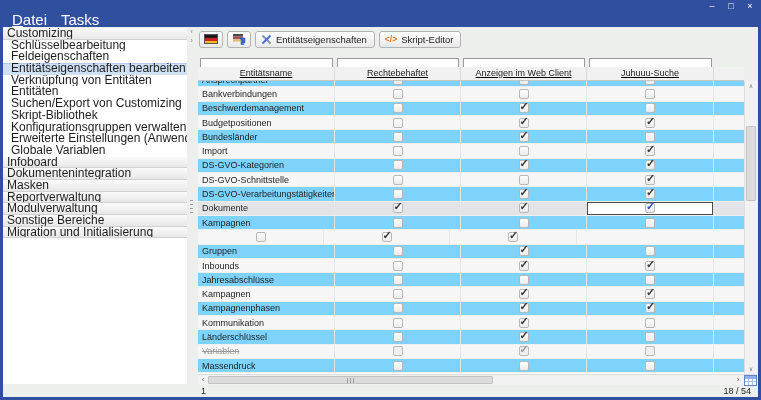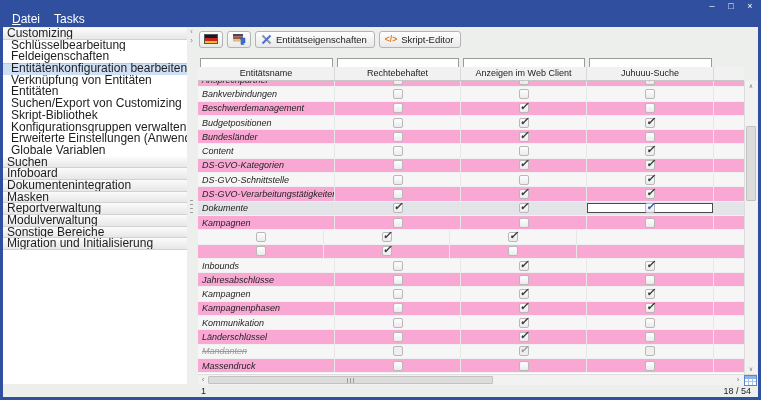--- a/index.html
+++ b/index.html
@@ -6,21 +6,21 @@
   html,body { width:761px; height:400px; overflow:hidden; }
   body { font-family:"Liberation Sans", sans-serif; user-select:none; }
 
   .window { position:relative; width:761px; height:400px; background:#30509f; }
 
   
   .titlebar { position:absolute; top:0; left:0; right:0; height:14px; }
   .win-controls { position:absolute; right:6px; top:1px; display:flex; gap:9px; }
   .win-controls span { color:#fff; font-size:9px; line-height:11px; width:10px; text-align:center; cursor:default; }
   .menubar { position:absolute; top:13px; left:3px; right:3px; height:14px; display:flex; gap:2px; padding-left:3px; }
-  .menu-item { color:#fff; font-size:12px; line-height:13px; padding:0 6px; }
+  .menu-item { color:#fff; font-size:15px; line-height:13px; padding:0 6px; }
 
   
   .content { position:absolute; top:27px; left:3px; right:3px; bottom:3px; background:#edefed; }
 
   
   .sidebar { position:absolute; left:0; top:1px; width:184px; bottom:13px; background:#fff; overflow:hidden; }
   .nav { height:11.7px; line-height:11.7px; font-size:12px; color:#1d1d1d; white-space:nowrap; overflow:hidden; padding-left:4px; }
   .nav.group { background:linear-gradient(#fbfbfb,#e7e7e7); border-bottom:1px solid #d2d2d2; }
   .nav.child { background:#fff; padding-left:8px; }
   .nav.child.sel { background:#cfe0f5; box-shadow:inset 0 1px 0 #b3cbec; }
@@ -40,30 +40,30 @@
   .tool-btn { padding:0 7px 0 5px; gap:4px; font-size:9.5px; color:#222; }
   .code-glyph { color:#e0781c; font-weight:bold; font-size:8.5px; }
 
   
   :root { --c1:137px; --c2:126px; --c3:126px; --c4:127px; }
   .grid { position:absolute; top:25px; left:2px; right:1px; bottom:23px; }
   .filter-row { position:absolute; top:0; left:0; right:13px; height:15px; display:flex; }
   .filter-cell { padding:1px 2px; }
   .filter-cell input { width:100%; height:12px; border:1px solid #9b9b9b; background:#fff; font-size:9px; padding:0 2px; }
   .header-row { position:absolute; top:15px; left:0; right:13px; height:14px; display:flex;
-      background:#f1f1f1; border-bottom:1px solid #c6c6c6; }
+      background:#f1f1f1; border-bottom:1px solid #c6c6c6;text-decoration:underline; }
   .hcell { font-size:9px; color:#222; text-align:center; line-height:13px; border-right:1px solid #d9d9d9;
       white-space:nowrap; overflow:hidden; }
   .hfill { flex:1; border-right:none; }
   .w1{width:var(--c1);} .w2{width:var(--c2);} .w3{width:var(--c3);} .w4{width:var(--c4);}
 
-  .body-clip { position:absolute; top:29px; bottom:0; left:0; right:13px; overflow:hidden; background:#fff;font-style:italic; }
-  .trow { display:flex; height:14.3px; border-bottom:1px solid #f0f0f0; background:#f9a8d4; }
+  .body-clip { position:absolute; top:29px; bottom:0; left:0; right:13px; overflow:hidden; background:#fff; }
+  .trow { display:flex; height:14.3px; border-bottom:1px solid #f0f0f0; background:#7dd3fc; }
   .trow.alt { background:#f6f6f6; }
-  .trow.sel { background:#e2e4e7;align-items:center; }
+  .trow.sel { background:#e2e4e7; }
   .trow:first-child { margin-top:-8px; }
   .tcell { border-right:1px solid #e7e7e7; display:flex; align-items:center; justify-content:center; overflow:hidden; }
   .tcell.name { justify-content:flex-start; padding-left:4px; font-size:9px; color:#1e1e1e; white-space:nowrap; }
   .tcell.fill { flex:1; border-right:none; }
   .trow.dis .name { color:#9a9a9a; text-decoration:line-through; }
 
   .cb { position:relative; width:10px; height:10px; border:1px solid #b8b8b8; border-radius:2px;
       background:linear-gradient(#fefefe,#ebebeb); }
   .cb.on::after { content:"✓"; position:absolute; left:0; top:-4px; font-size:11px; font-weight:bold; color:#3c3c3c; }
   .trow.dis .cb { background:#efefef; }
@@ -108,29 +108,28 @@
       <span class="menu-item"><u>D</u>atei</span>
       <span class="menu-item">Tasks</span>
     </div>
 
   <div class="content">
 
     <div class="sidebar" id="sidebar">
         <div class="nav group">Customizing</div>
         <div class="nav child">Schlüsselbearbeitung</div>
         <div class="nav child">Feldeigenschaften</div>
-        <div class="nav child sel">Entitätenkonfiguration bearbeiten</div>
+        <div class="nav child sel">Entitätseigenschaften bearbeiten</div>
         <div class="nav child">Verknüpfung von Entitäten</div>
         <div class="nav child">Entitäten</div>
         <div class="nav child">Suchen/Export von Customizing</div>
         <div class="nav child">Skript-Bibliothek</div>
         <div class="nav child">Konfigurationsgruppen verwalten</div>
         <div class="nav child">Erweiterte Einstellungen (Anwendungsvariablen)</div>
         <div class="nav child">Globale Variablen</div>
-        <div class="nav group">Suchen</div>
         <div class="nav group">Infoboard</div>
         <div class="nav group">Dokumentenintegration</div>
         <div class="nav group">Masken</div>
         <div class="nav group">Reportverwaltung</div>
         <div class="nav group">Modulverwaltung</div>
         <div class="nav group">Sonstige Bereiche</div>
         <div class="nav group">Migration und Initialisierung</div>
       </div>
 
     <div class="splitter">
@@ -246,21 +245,21 @@
                 </div>
                 <div class="tcell w3">
                   <span class="cb on"></span>
                 </div>
                 <div class="tcell w4">
                   <span class="cb"></span>
                 </div>
                 <div class="tcell fill"></div>
               </div>
               <div class="trow alt">
-                <div class="tcell name w1">Content</div>
+                <div class="tcell name w1">Import</div>
                 <div class="tcell w2">
                   <span class="cb"></span>
                 </div>
                 <div class="tcell w3">
                   <span class="cb"></span>
                 </div>
                 <div class="tcell w4">
                   <span class="cb on"></span>
                 </div>
                 <div class="tcell fill"></div>
@@ -336,20 +335,21 @@
                 </div>
                 <div class="tcell w3">
                   <span class="cb on"></span>
                 </div>
                 <div class="tcell w4">
                   <span class="cb on"></span>
                 </div>
                 <div class="tcell fill"></div>
               </div>
               <div class="trow">
+                <div class="tcell name w1">Gruppen</div>
                 <div class="tcell w2">
                   <span class="cb"></span>
                 </div>
                 <div class="tcell w3">
                   <span class="cb on"></span>
                 </div>
                 <div class="tcell w4">
                   <span class="cb"></span>
                 </div>
                 <div class="tcell fill"></div>
@@ -426,21 +426,21 @@
                 </div>
                 <div class="tcell w3">
                   <span class="cb on"></span>
                 </div>
                 <div class="tcell w4">
                   <span class="cb"></span>
                 </div>
                 <div class="tcell fill"></div>
               </div>
               <div class="trow alt dis">
-                <div class="tcell name w1">Mandanten</div>
+                <div class="tcell name w1">Variablen</div>
                 <div class="tcell w2">
                   <span class="cb"></span>
                 </div>
                 <div class="tcell w3">
                   <span class="cb on"></span>
                 </div>
                 <div class="tcell w4">
                   <span class="cb"></span>
                 </div>
                 <div class="tcell fill"></div>

